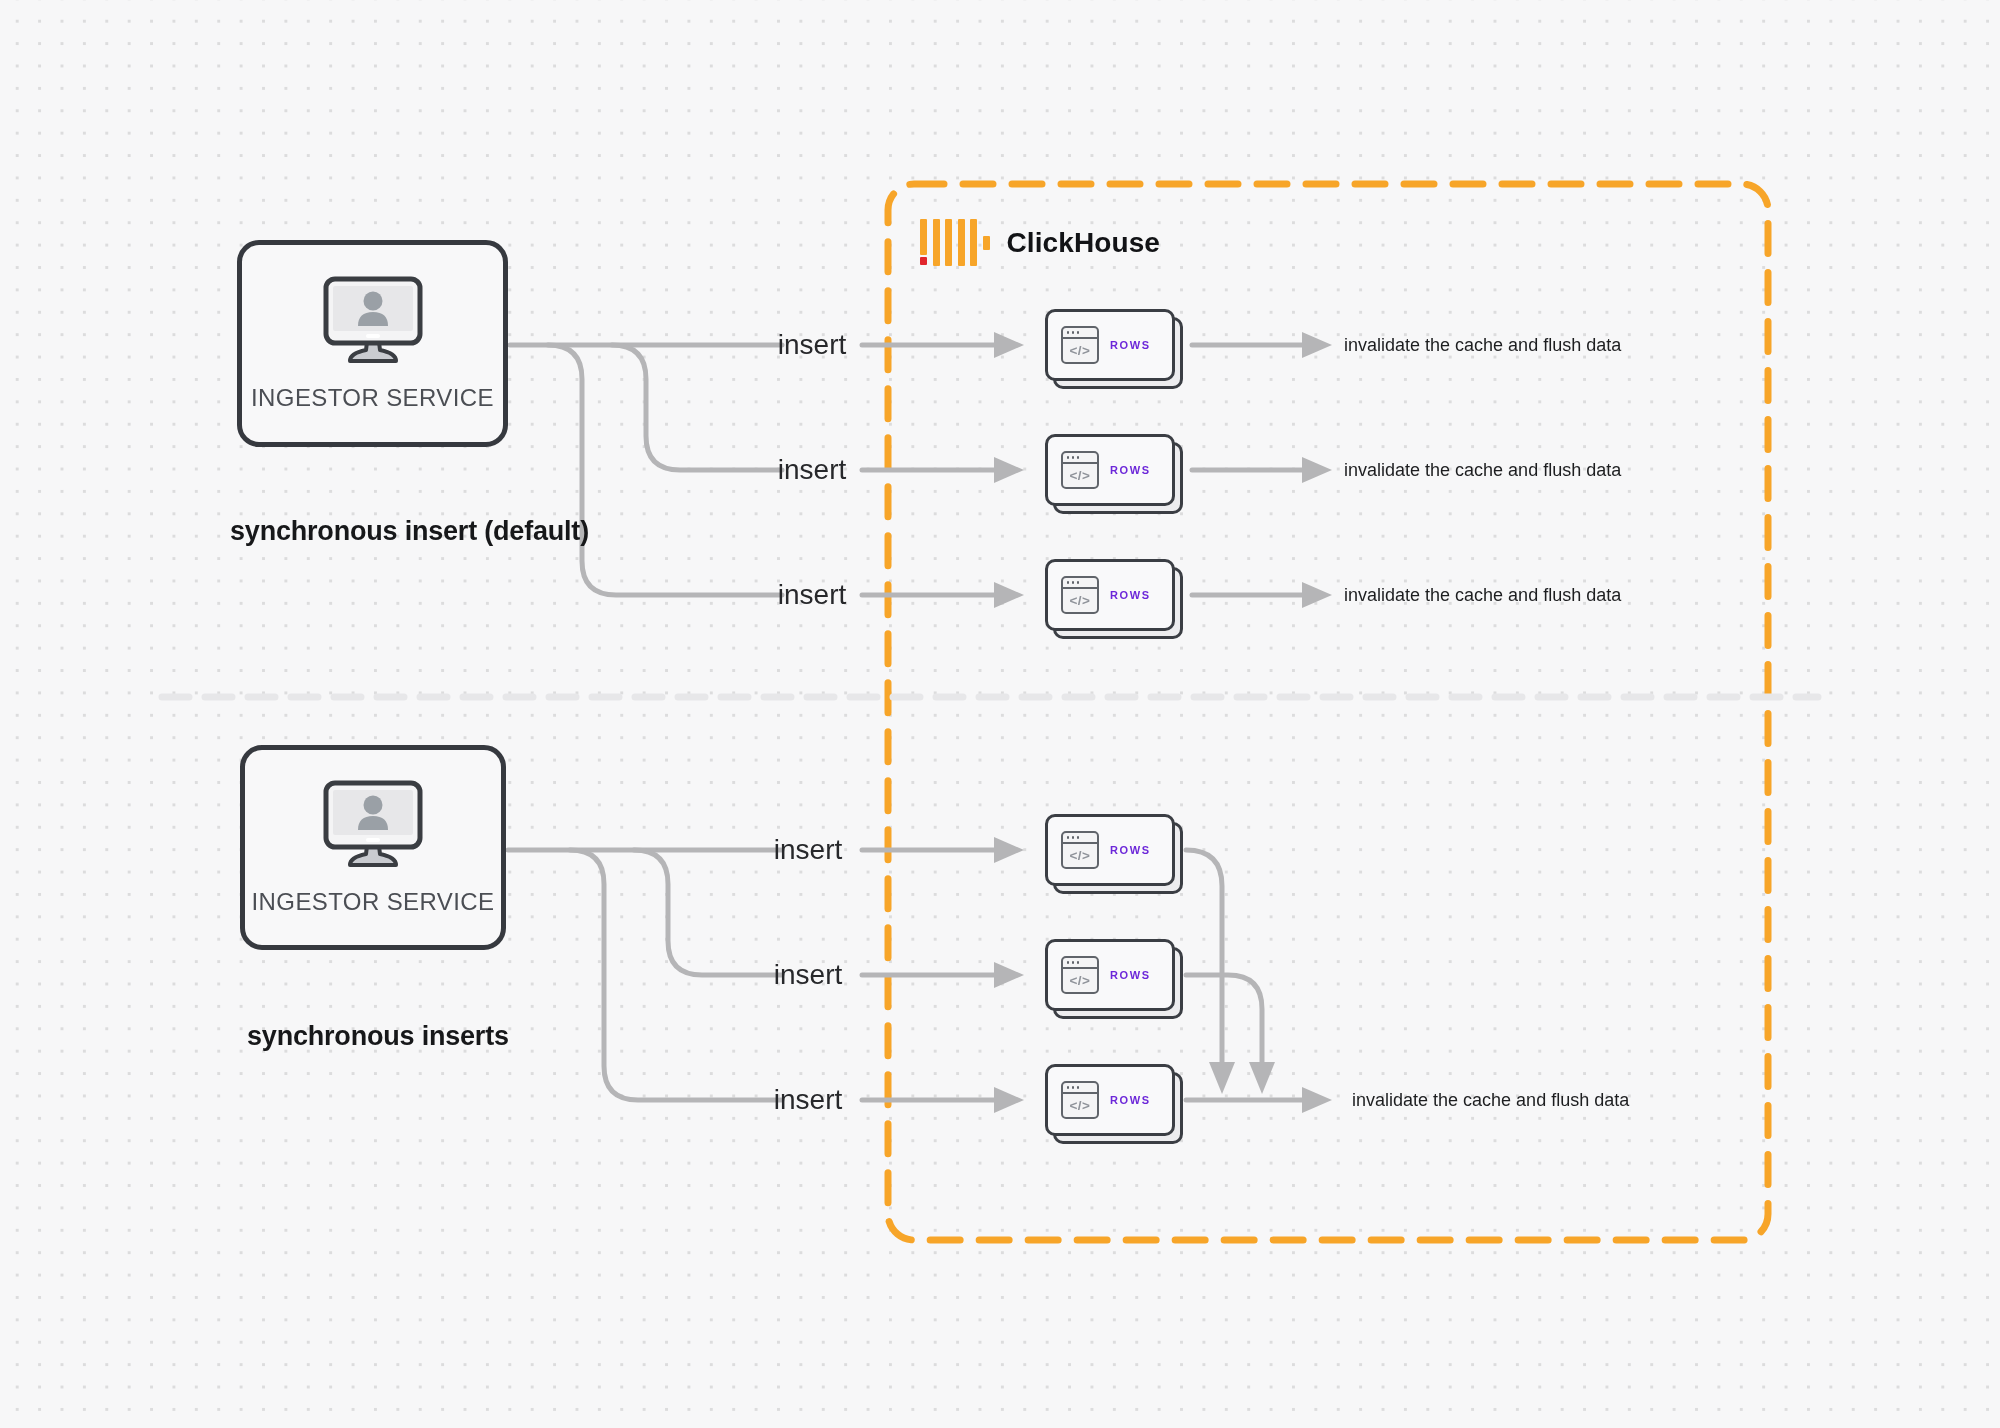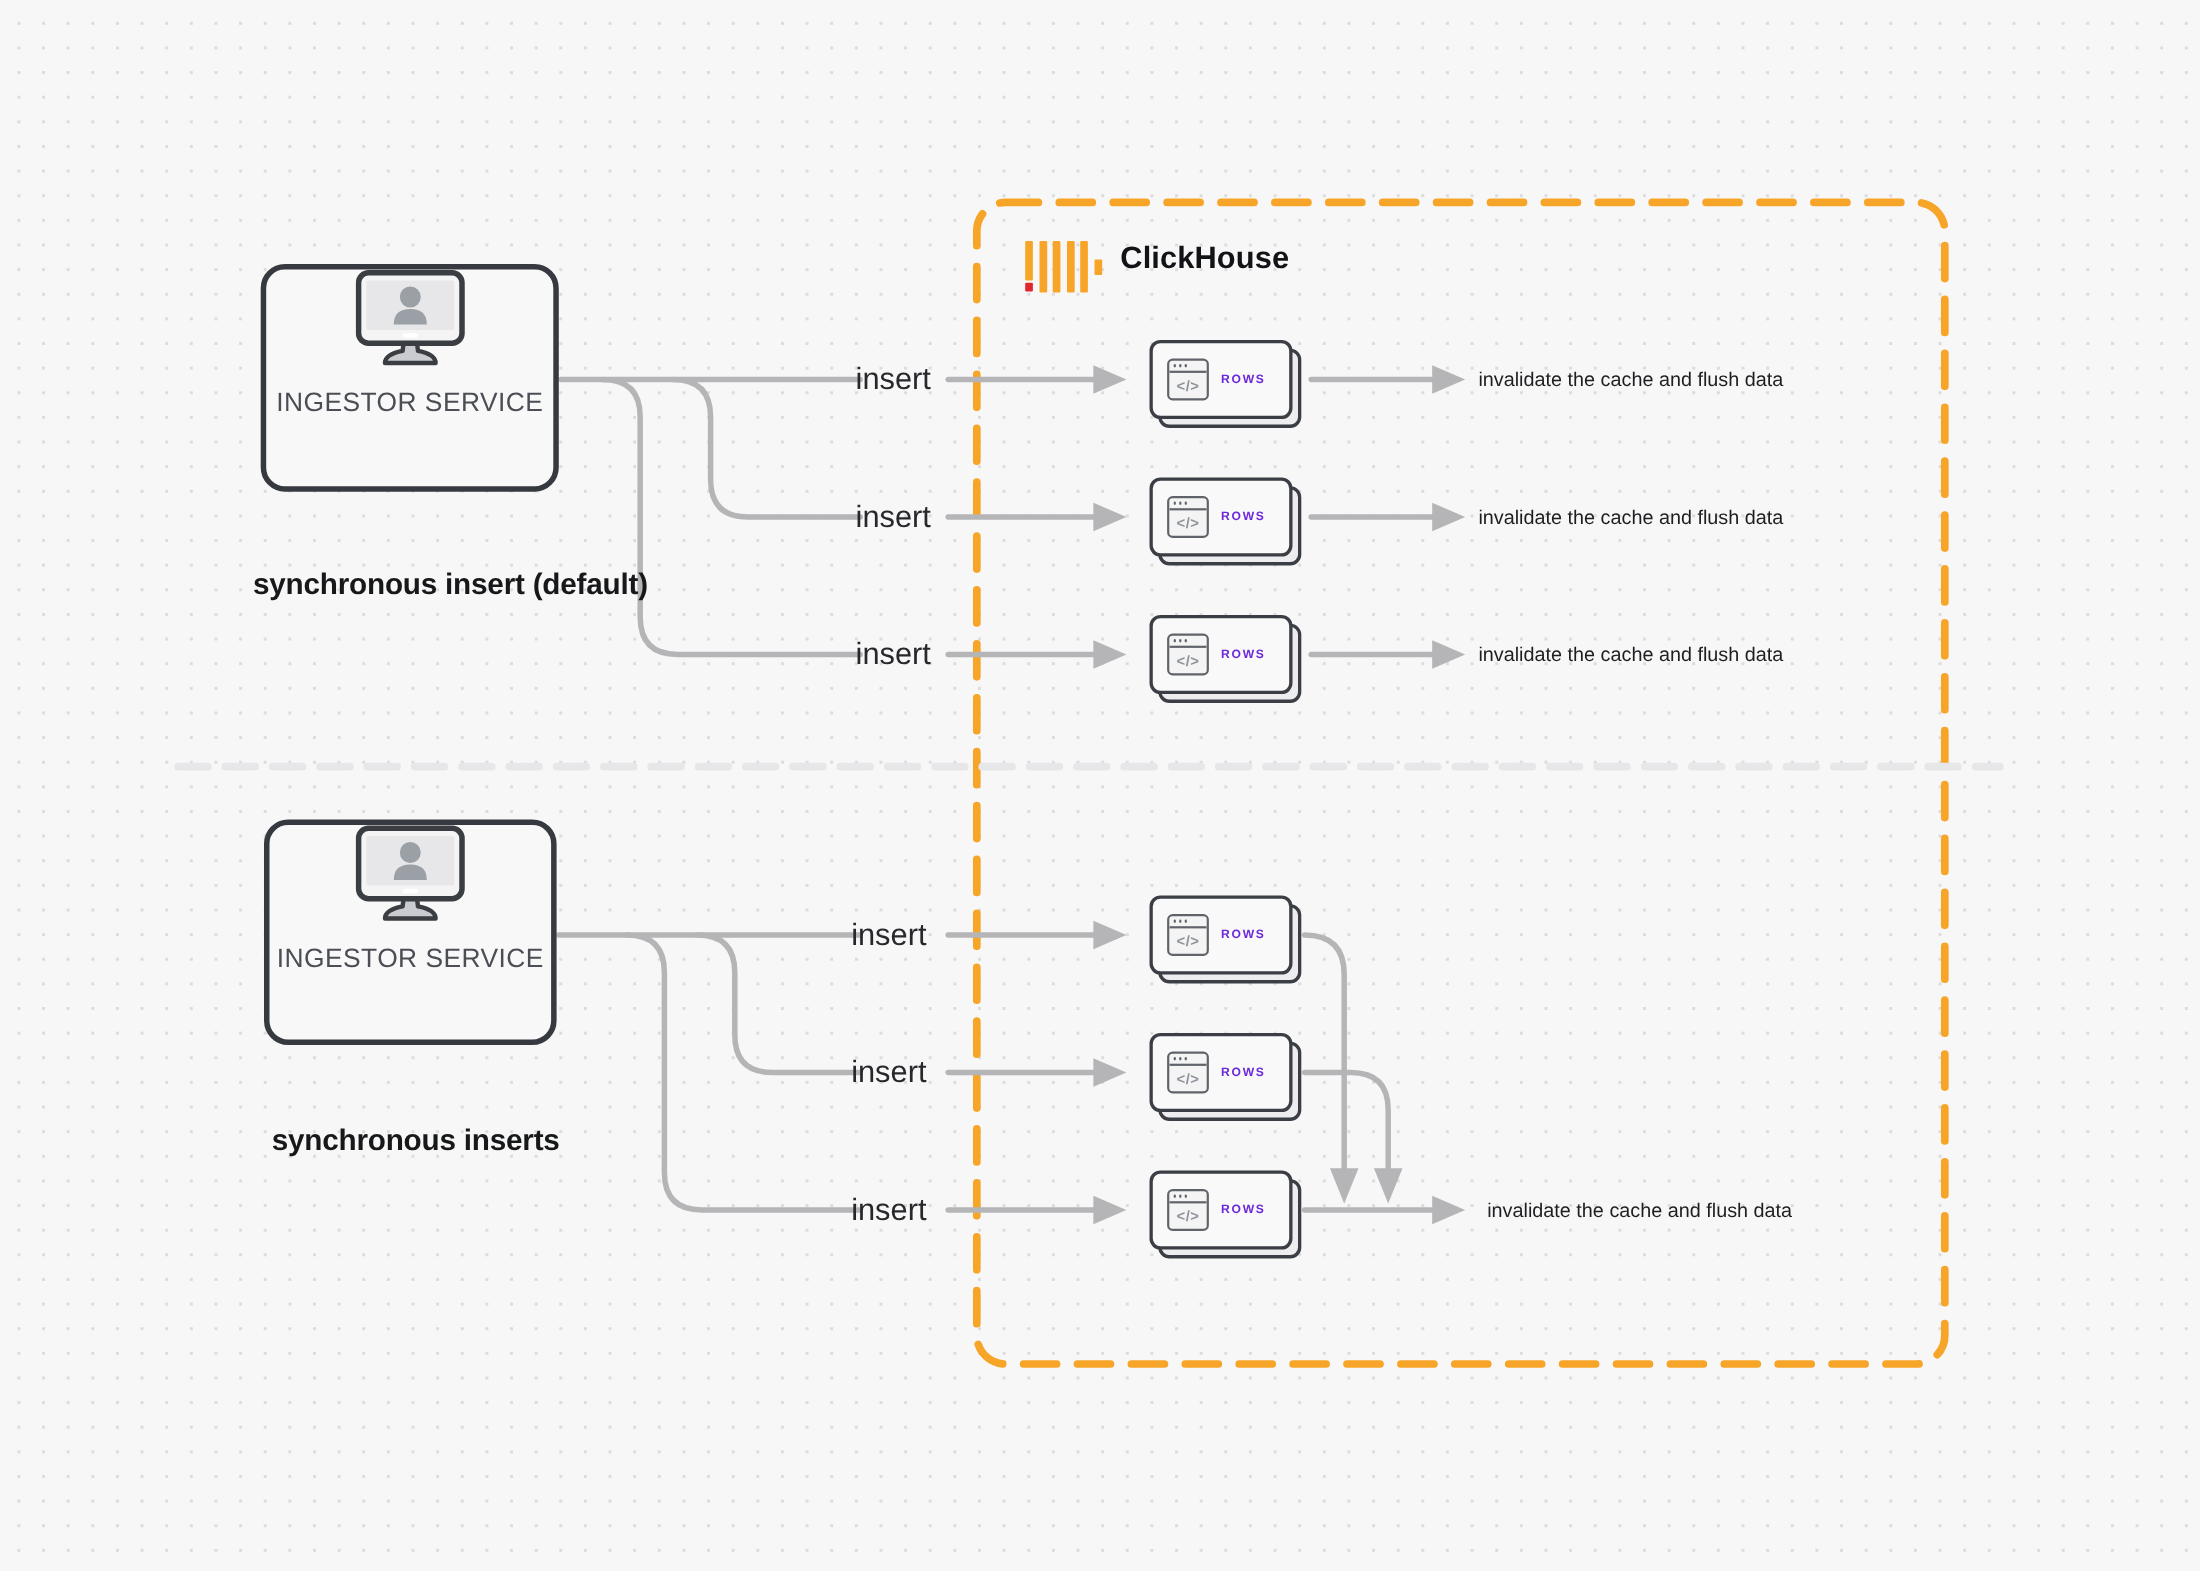--- a/index.html
+++ b/index.html
@@ -9,21 +9,21 @@
     background-image:radial-gradient(circle,#dcdcdd 1.5px,rgba(0,0,0,0) 1.7px);
     background-size:22.4px 22.4px;background-position:6px 10px;
     font-family:"Liberation Sans","DejaVu Sans",sans-serif;
     color:#202124;
   }
   .svg-layer{position:absolute;left:0;top:0;width:2000px;height:1428px;pointer-events:none;}
 
   .service-box{
     position:absolute;box-sizing:border-box;
     background:#f8f8f9;border:5px solid #36393f;border-radius:22px;
-    display:flex;flex-direction:column;align-items:center;gap:16px;
+    display:flex;flex-direction:column;align-items:center;justify-content:center;gap:16px;
   }
   .service-box.sync{left:237px;top:240px;width:271px;height:207px;}
   .service-box.async{left:240px;top:745px;width:266px;height:205px;}
   .service-label{
     font-size:24px;color:#4b4e54;letter-spacing:0.4px;white-space:nowrap;
   }
 
   .section-title{
     position:absolute;font-weight:700;font-size:27px;color:#17181a;
     letter-spacing:-0.2px;white-space:nowrap;
@@ -46,21 +46,21 @@
     border:3px solid #3b3e44;border-radius:10px;
   }
   .card-back{left:8px;top:8px;background:#ededef;}
   .card-front{left:0;top:0;background:#f9f9fa;display:flex;align-items:center;gap:11px;padding-left:13px;}
   .browser-icon{box-sizing:border-box;width:38px;height:38px;border:2.5px solid #60646a;border-radius:5px;background:#f4f4f5;flex:none;overflow:hidden;}
   .bi-header{box-sizing:border-box;height:11px;border-bottom:2.5px solid #60646a;display:flex;align-items:center;gap:2.5px;padding-left:3.5px;}
   .bi-dot{width:2.6px;height:2.6px;border-radius:50%;background:#60646a;}
   .bi-body{height:22px;display:flex;align-items:center;justify-content:center;color:#8f939a;font-size:13.5px;font-weight:700;letter-spacing:0.5px;}
   .rows-text{font-size:11px;font-weight:600;letter-spacing:1.6px;color:#6d28d9;}
 
-  .ch-logo-row{position:absolute;left:920px;top:219px;height:47px;display:flex;margin-left:12px;}
+  .ch-logo-row{position:absolute;left:920px;top:219px;height:47px;display:flex;align-items:center;}
   .ch-bars{display:flex;gap:5.5px;height:47px;align-items:flex-start;}
   .ch-bar{width:7px;height:47px;background:#F7A529;border-radius:1px;}
   .ch-bar-col{display:flex;flex-direction:column;gap:2px;}
   .ch-bar-col .top{width:7px;height:36px;background:#F7A529;border-radius:1px;}
   .ch-bar-col .bottom{width:7px;height:8px;background:#E1262D;border-radius:1px;}
   .ch-bar-short{width:7px;height:14px;background:#F7A529;border-radius:1px;align-self:center;}
   .ch-label{margin-left:17px;font-size:28px;font-weight:600;color:#121316;letter-spacing:0.1px;}
 </style>
 </head>
 <body>

